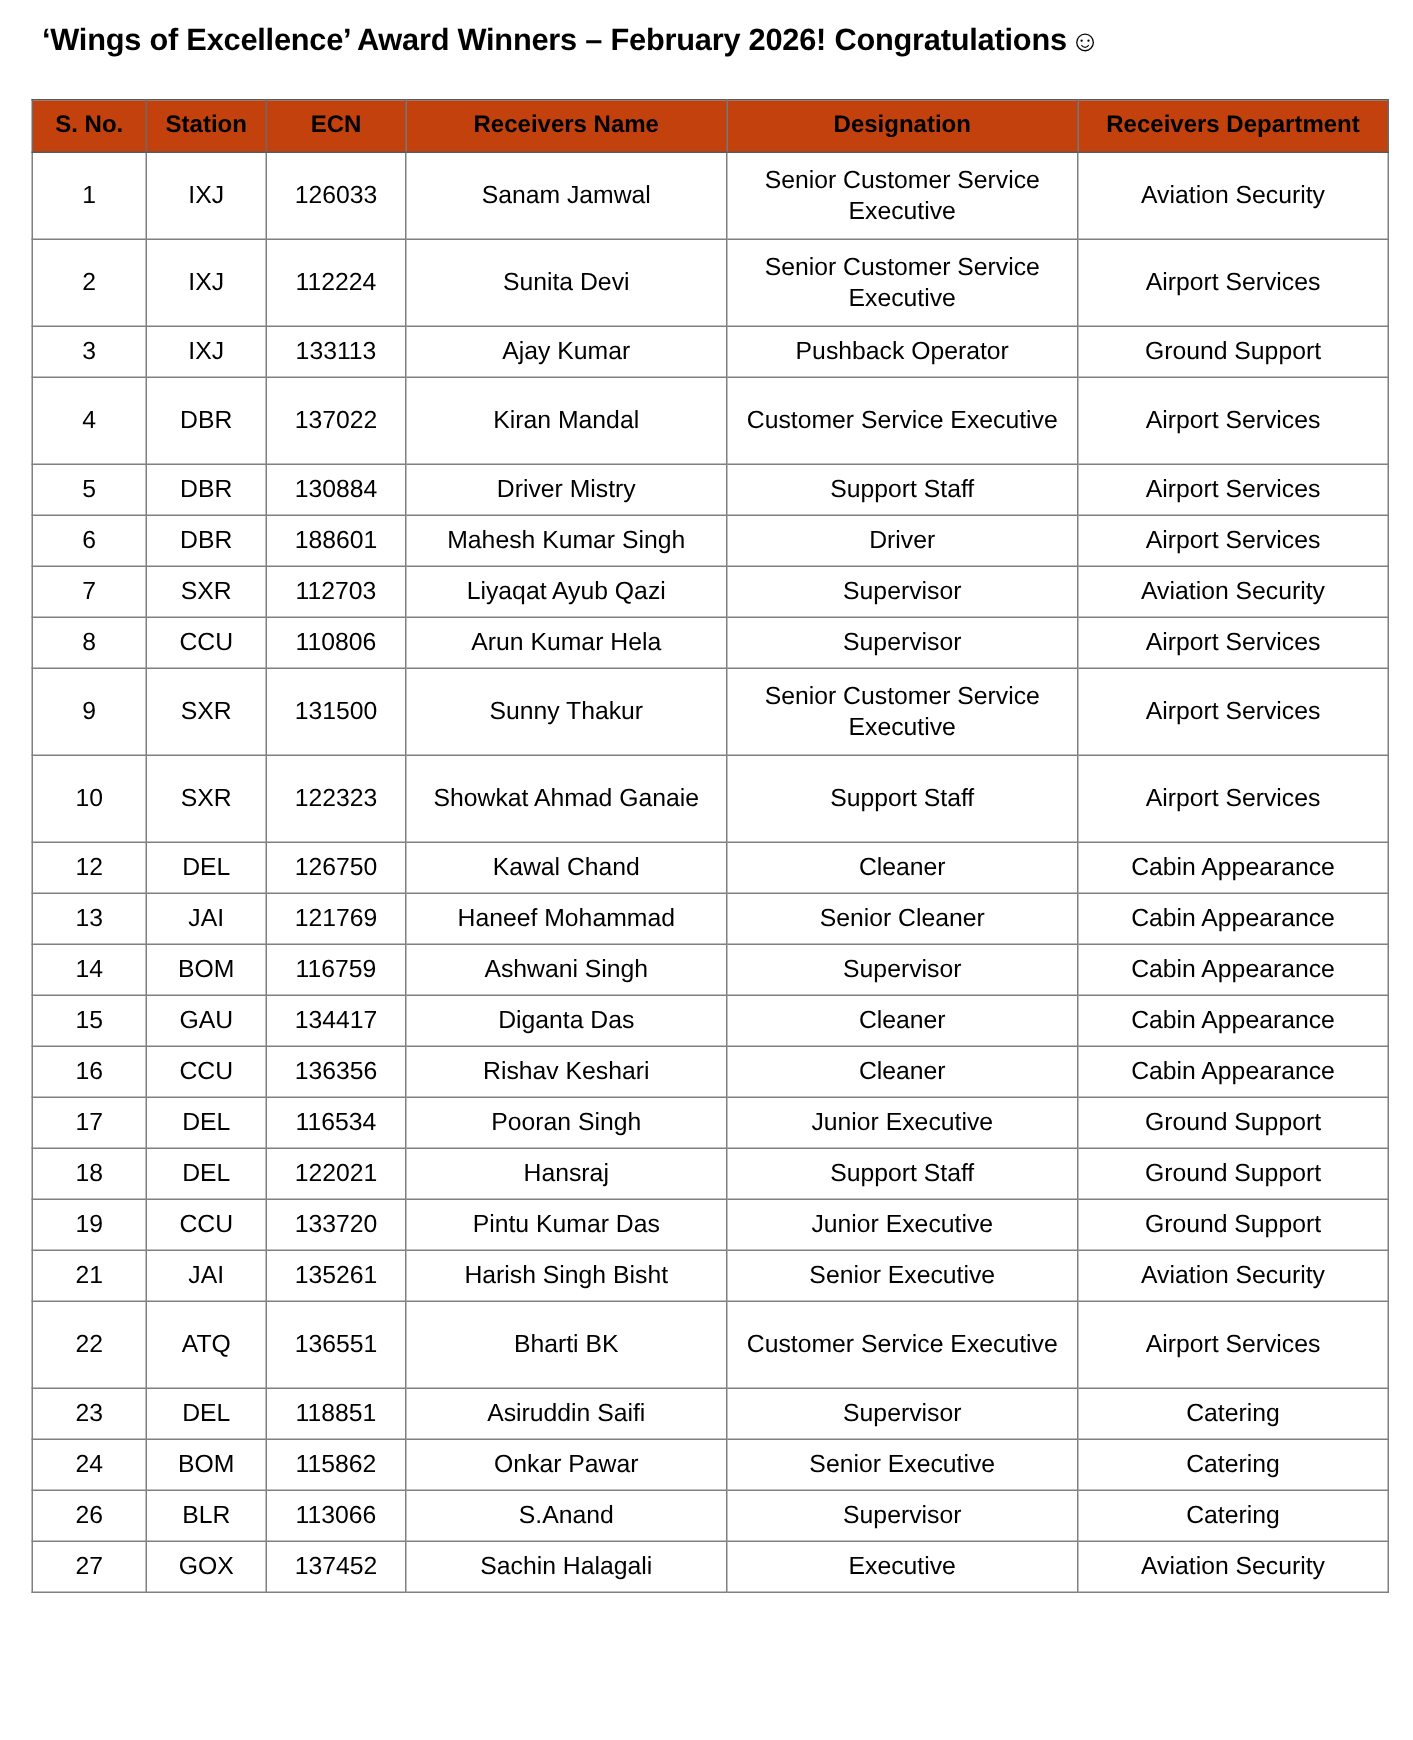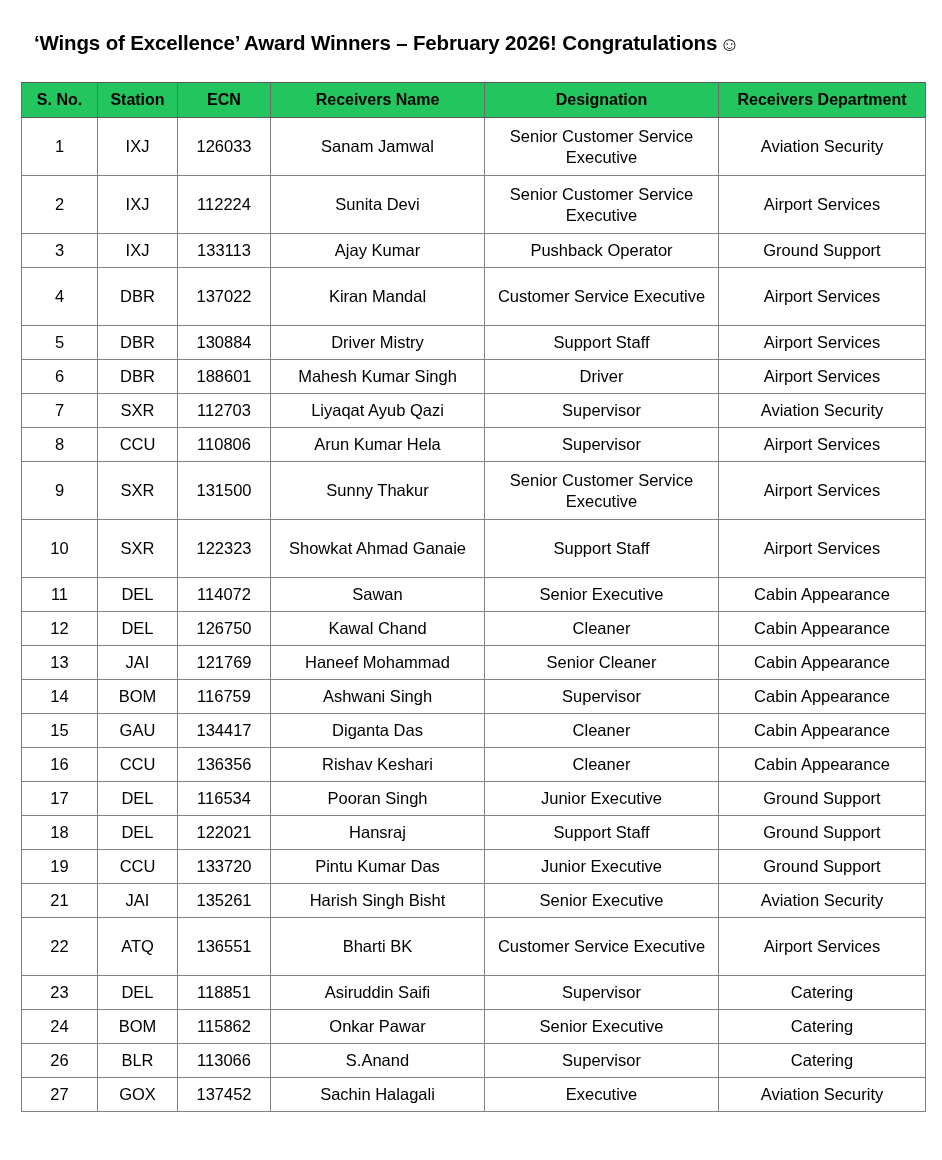--- a/index.html
+++ b/index.html
@@ -14,22 +14,22 @@
     color: #000000;
     overflow: hidden;
   }
   .page {
     position: relative;
     width: 942px;
     height: 1160px;
     box-sizing: border-box;
   }
   .doc-title {
-    margin: 16px;
-    padding: 14px 0 0 18px;
+    margin: 0;
+    padding: 14px 0 0 28px;
     font-size: 20.5px;
     font-weight: bold;
     letter-spacing: -0.15px;
     line-height: 1.25;
     white-space: nowrap;
     color: #000000;
   }
   .smiley {
     display: inline-block;
     font-size: 20px;
@@ -60,21 +60,21 @@
   table.award-table td {
     border: 1px solid #808080;
     text-align: center;
     vertical-align: middle;
     padding: 2px 4px;
     font-size: 16.5px;
     line-height: 1.22;
     color: #000000;
   }
   table.award-table thead th {
-    background: #22c55e;
+    background: #c2410c;
     font-weight: bold;
     font-size: 16px;
     height: 30px;
     border-color: #6b6b6b;
     border-bottom: 1.5px solid #5a5a5a;
     border-top: 1.5px solid #5a5a5a;
   }
   table.award-table tbody td {
     height: 29px;
   }
@@ -189,28 +189,20 @@
           </tr>
           <tr class="tall">
             <td class="cell-sno">10</td>
             <td class="cell-station">SXR</td>
             <td class="cell-ecn">122323</td>
             <td class="cell-name">Showkat Ahmad Ganaie</td>
             <td class="cell-desig">Support Staff</td>
             <td class="cell-dept">Airport Services</td>
           </tr>
           <tr>
-            <td class="cell-sno">11</td>
-            <td class="cell-station">DEL</td>
-            <td class="cell-ecn">114072</td>
-            <td class="cell-name">Sawan</td>
-            <td class="cell-desig">Senior Executive</td>
-            <td class="cell-dept">Cabin Appearance</td>
-          </tr>
-          <tr>
             <td class="cell-sno">12</td>
             <td class="cell-station">DEL</td>
             <td class="cell-ecn">126750</td>
             <td class="cell-name">Kawal Chand</td>
             <td class="cell-desig">Cleaner</td>
             <td class="cell-dept">Cabin Appearance</td>
           </tr>
           <tr>
             <td class="cell-sno">13</td>
             <td class="cell-station">JAI</td>

